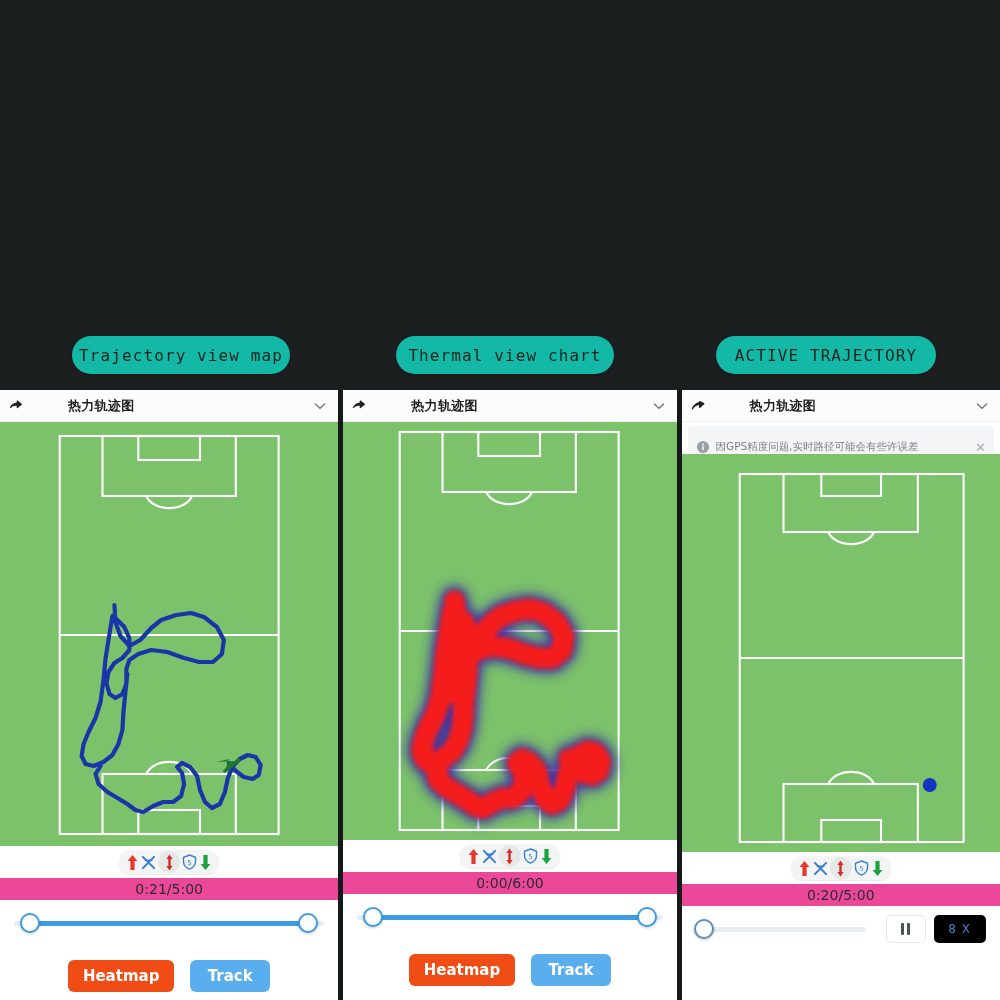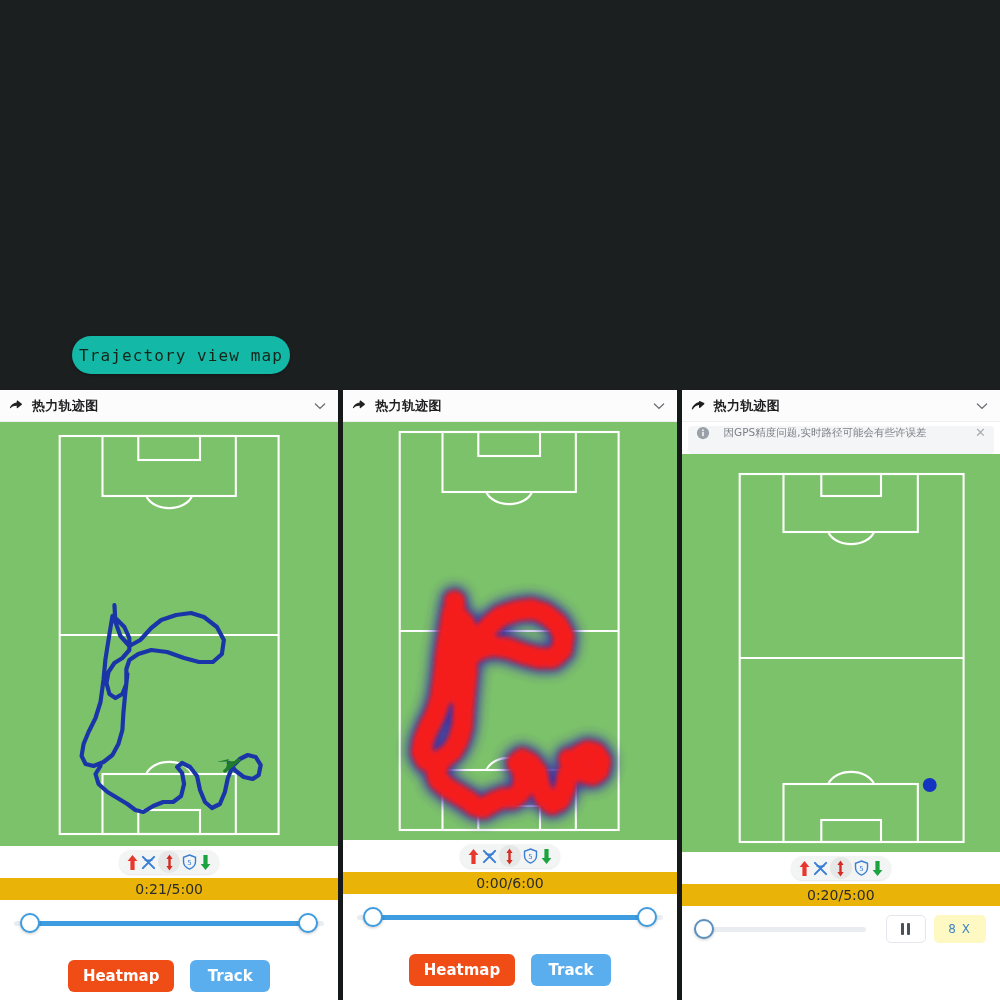--- a/index.html
+++ b/index.html
@@ -185,38 +185,38 @@
     flex: 0 0 auto;
     display: block;
     margin-right: 6px;
   }
   .app-title {
     font-size: 13px;
     color: #1d1d1f;
     font-weight: 600;
     letter-spacing: .3px;
     font-family: "DejaVu Sans", "Liberation Sans", sans-serif;
+    margin-left: 36px;
   }
   .chev {
     margin-left: auto;
     width: 16px; height: 16px;
     flex: 0 0 auto;
   }
 
   
   .notice {
     position: relative;
     margin: 4px 6px 0 6px;
     height: 28px;
     background: #f4f5f7;
     border-radius: 4px;
     display: flex;
-    align-items: flex-start;
+    align-items: flex-end;
     padding: 0 8px;
-    gap: 8px;
   }
   .notice .ico { width: 14px; height: 14px; flex: 0 0 auto; margin-right: 6px; }
   .notice .txt {
     font-size: 10.5px;
     color: #7b7f86;
     white-space: nowrap;
     overflow: hidden;
     font-family: "DejaVu Sans", "Liberation Sans", sans-serif;
   }
   .notice .x {
@@ -260,21 +260,21 @@
     border-radius: 50%;
     background: #e6e8e7;
     display: flex; align-items: center; justify-content: center;
   }
 
   .time-row {
     height: 22px;
     display: flex;
     align-items: center;
     justify-content: center;
-    background: #eab308;
+    background: #ec4899;
   }
   .time-txt {
     font-size: 14px;
     color: #2b2b2d;
     font-family: "DejaVu Sans", "Liberation Sans", sans-serif;
   }
 
   
   .slider-row {
     position: relative;
@@ -316,21 +316,21 @@
     align-items: center;
     justify-content: center;
     cursor: pointer;
   }
   .pause-bars { display: flex; gap: 3px; }
   .pause-bars i { display: block; width: 3px; height: 12px; background: #4b5159; border-radius: 1px; }
   .speed-btn {
     position: absolute;
     height: 28px;
     border-radius: 5px;
-    background: #fef9c3;
+    background: #000000;
     color: #3f86c4;
     font-size: 12px;
     letter-spacing: 1px;
     display: flex;
     align-items: center;
     justify-content: center;
     cursor: pointer;
     font-family: "DejaVu Sans", "Liberation Sans", sans-serif;
   }
 
@@ -360,20 +360,22 @@
   .btn.track { width: 80px;  background: #5aaeee; }
 </style>
 </head>
 <body>
 
 <div id="root">
 
 
   <div class="pills">
     <div class="pill p1">Trajectory view map</div>
+    <div class="pill p2">Thermal view chart</div>
+    <div class="pill p3">ACTIVE TRAJECTORY</div>
   </div>
 
   <div class="panels">
 
     <div class="panel pa">
 
       <div class="app-head">
         <svg class="back-ico" viewBox="0 0 20 18">
           <path d="M10.5 2.2C7.2 2.6 3.6 5.2 2.2 8.6c-.3.8.5 1.3 1 .7C4.8 7.4 7.4 6.3 10.5 6.4v2.4c0 .7.7 1 1.2.5l5-4.3c.4-.3.4-.8 0-1.1l-5-4.3c-.5-.45-1.2-.1-1.2.5z" transform="translate(0,3.2) scale(0.92,0.86)" fill="#222"></path>
         </svg>

